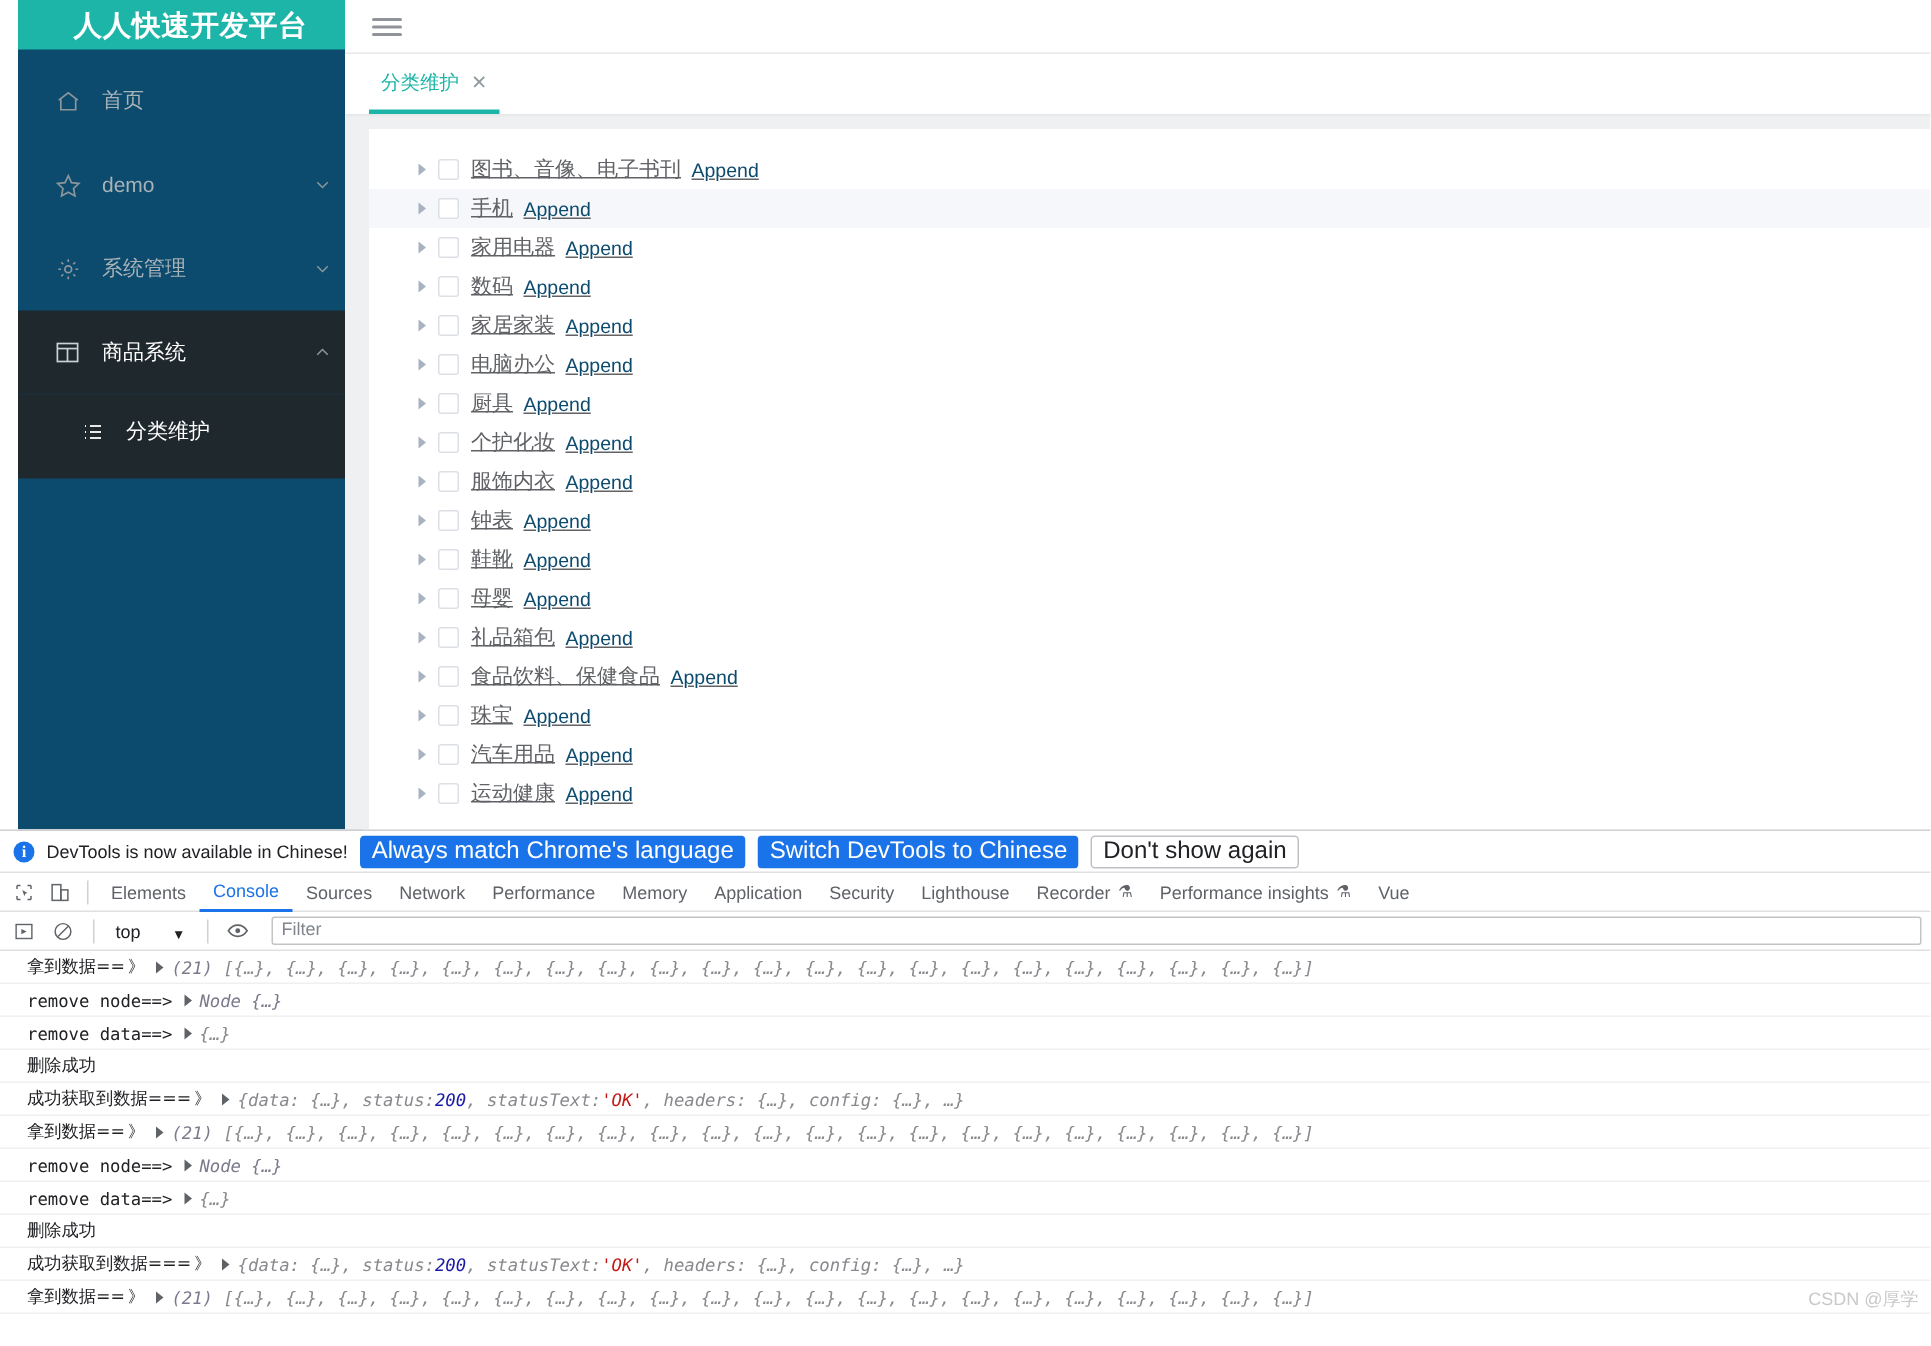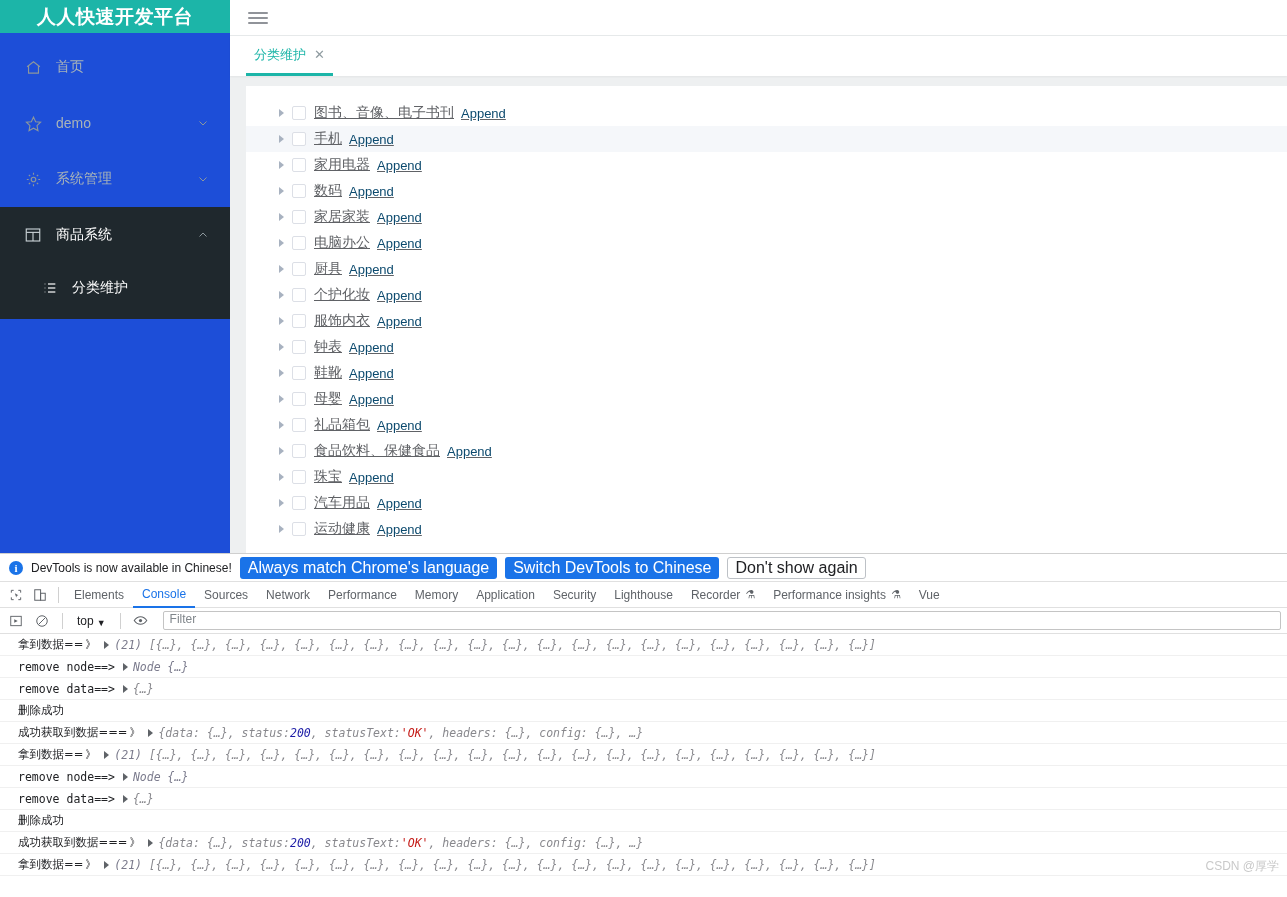--- a/index.html
+++ b/index.html
@@ -8,23 +8,23 @@
     margin: 0; padding: 0;
     width: 1287px; height: 897px;
     overflow: hidden;
     font-family: "Liberation Sans", "DejaVu Sans", sans-serif;
     background: #fff;
   }
   .app { position: relative; width: 1287px; height: 897px; }
 
   
   .sidebar {
-    position: absolute; left: 0; top: 0;
+    position: absolute; left: 12px; top: 0;
     width: 230px; height: 553px;
-    background: #1d4ed8;
+    background: #0c4a6e;
   }
   .brand {
     height: 33px;
     background: #1cb5a8;
     color: #fff;
     font-size: 19px;
     font-weight: bold;
     display: flex; align-items: center; justify-content: center;
     letter-spacing: .5px;
     overflow: hidden;
@@ -206,21 +206,21 @@
   .dt-toolbar {
     height: 26px;
     display: flex; align-items: center;
     border-bottom: 1px solid #e0e0e0;
     padding-left: 4px; gap: 2px;
     background: #fff;
   }
   .ctx-select {
     font-size: 12px; color: #202124;
     padding: 0 6px; cursor: pointer;
-    display: inline-flex; align-items: flex-end; gap: 3px;
+    display: inline-flex; align-items: flex-end; gap: 21px;
   }
   .filter-input {
     flex: 1 1 auto;
     margin-left: 8px; margin-right: 6px;
     height: 19px;
     border: 1px solid #c4c4c4;
     border-radius: 2px;
     font-size: 12px;
     color: #80868b;
     padding: 0 6px;

